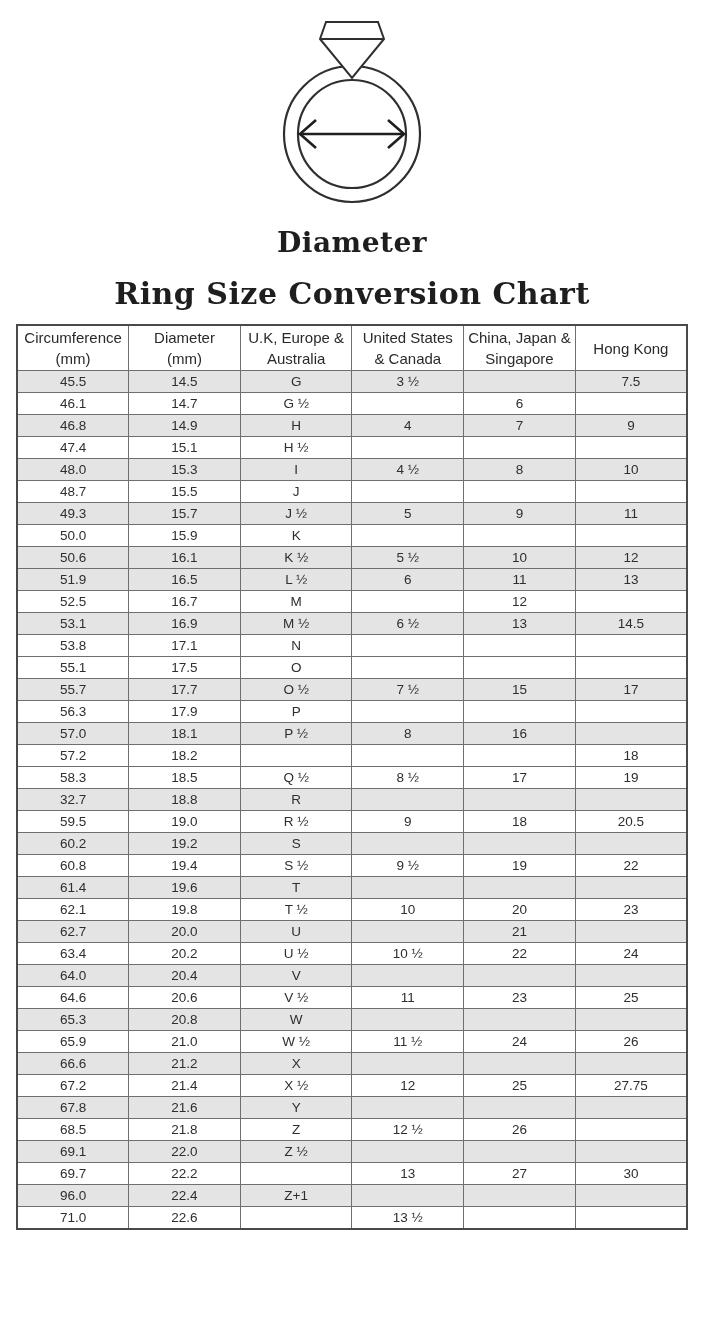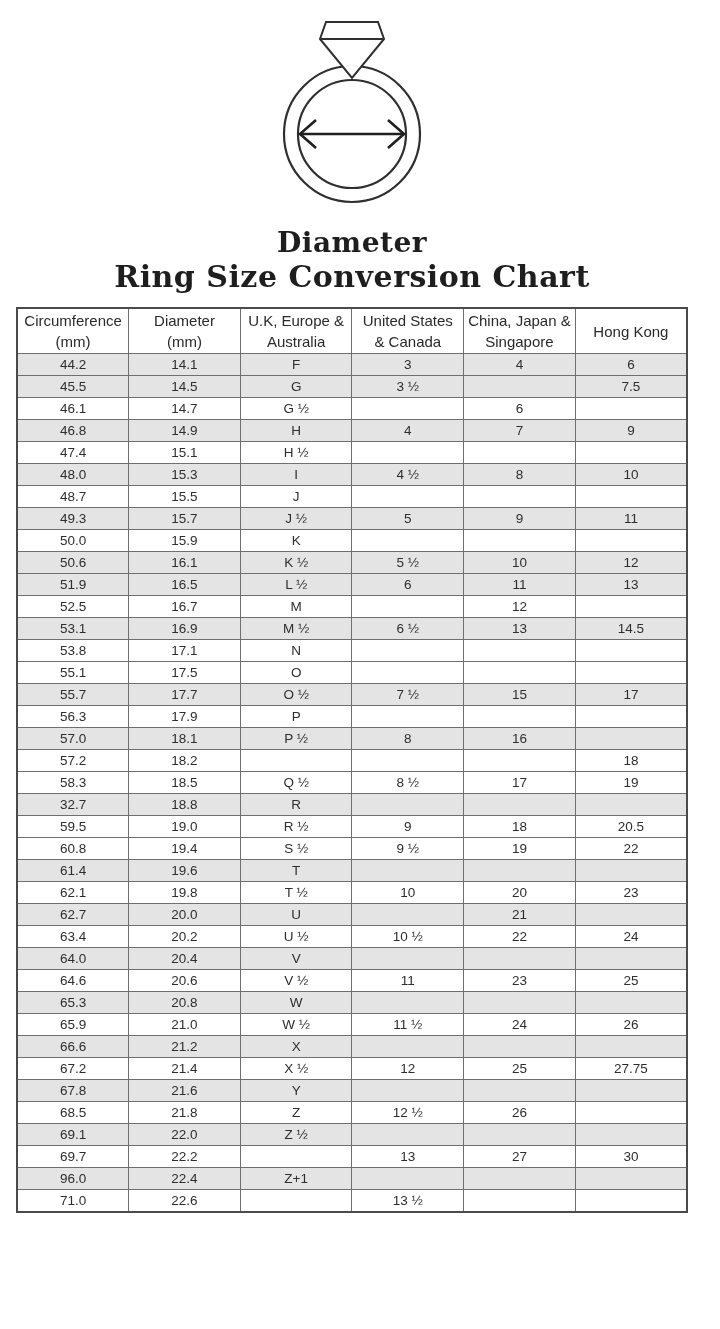--- a/index.html
+++ b/index.html
@@ -27,20 +27,21 @@
   .diameter-label {
     margin-top: 16px;
     text-align: center;
     font-family: "DejaVu Serif", "Liberation Serif", serif;
     font-weight: bold;
     font-size: 28px;
     letter-spacing: 0.5px;
     color: #1e1e1e;
   }
   .chart-title {
+    margin-top: 17px;
     text-align: center;
     font-family: "DejaVu Serif", "Liberation Serif", serif;
     font-weight: bold;
     font-size: 30px;
     letter-spacing: 0.5px;
     color: #1e1e1e;
   }
   table.conversion {
     width: 672px;
     margin: 13px auto 0 auto;
@@ -124,28 +125,20 @@
             <div>China, Japan &amp;</div>
             <div>Singapore</div>
           </th>
           <th>
             <div>Hong Kong</div>
           </th>
         </tr>
     </thead>
     <tbody id="table-body">
         <tr class="shaded">
-          <td>44.2</td>
-          <td>14.1</td>
-          <td>F</td>
-          <td>3</td>
-          <td>4</td>
-          <td>6</td>
-        </tr>
-        <tr class="shaded">
           <td>45.5</td>
           <td>14.5</td>
           <td>G</td>
           <td>3 ½</td>
           <td></td>
           <td>7.5</td>
         </tr>
         <tr>
           <td>46.1</td>
           <td>14.7</td>
@@ -299,20 +292,28 @@
           <td></td>
         </tr>
         <tr>
           <td>59.5</td>
           <td>19.0</td>
           <td>R ½</td>
           <td>9</td>
           <td>18</td>
           <td>20.5</td>
         </tr>
+        <tr class="shaded">
+          <td>60.2</td>
+          <td>19.2</td>
+          <td>S</td>
+          <td></td>
+          <td></td>
+          <td></td>
+        </tr>
         <tr>
           <td>60.8</td>
           <td>19.4</td>
           <td>S ½</td>
           <td>9 ½</td>
           <td>19</td>
           <td>22</td>
         </tr>
         <tr class="shaded">
           <td>61.4</td>

